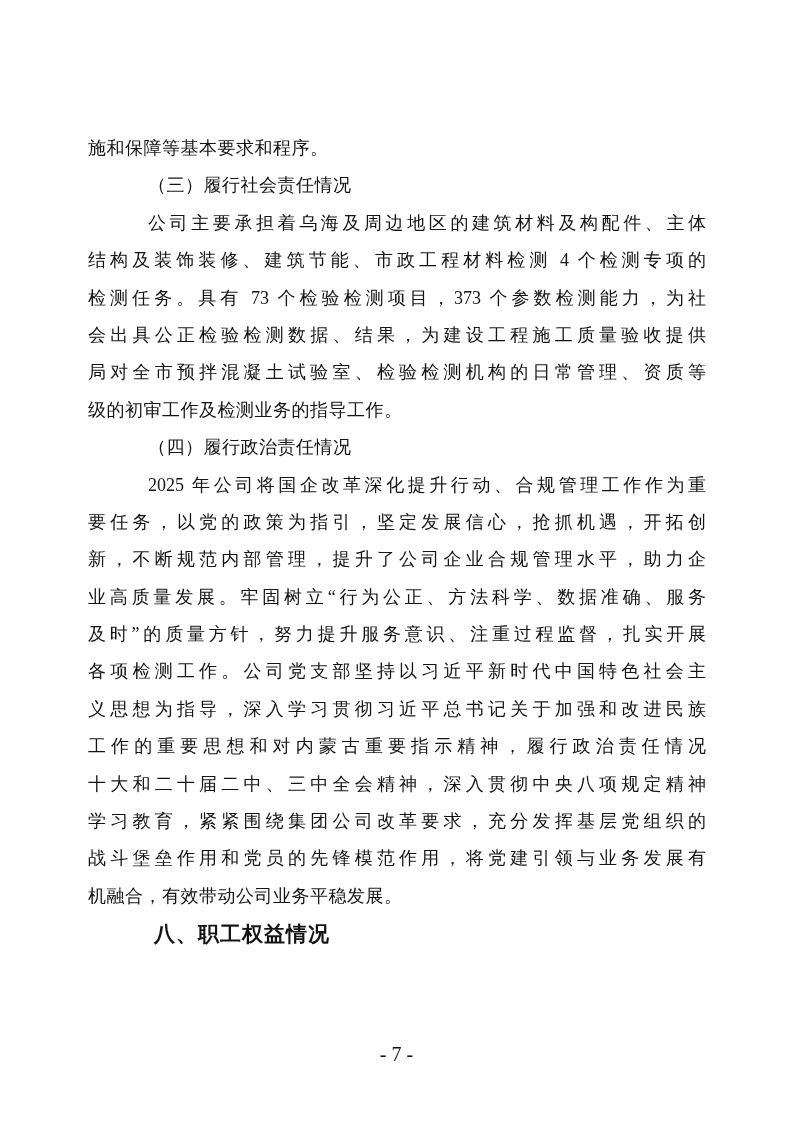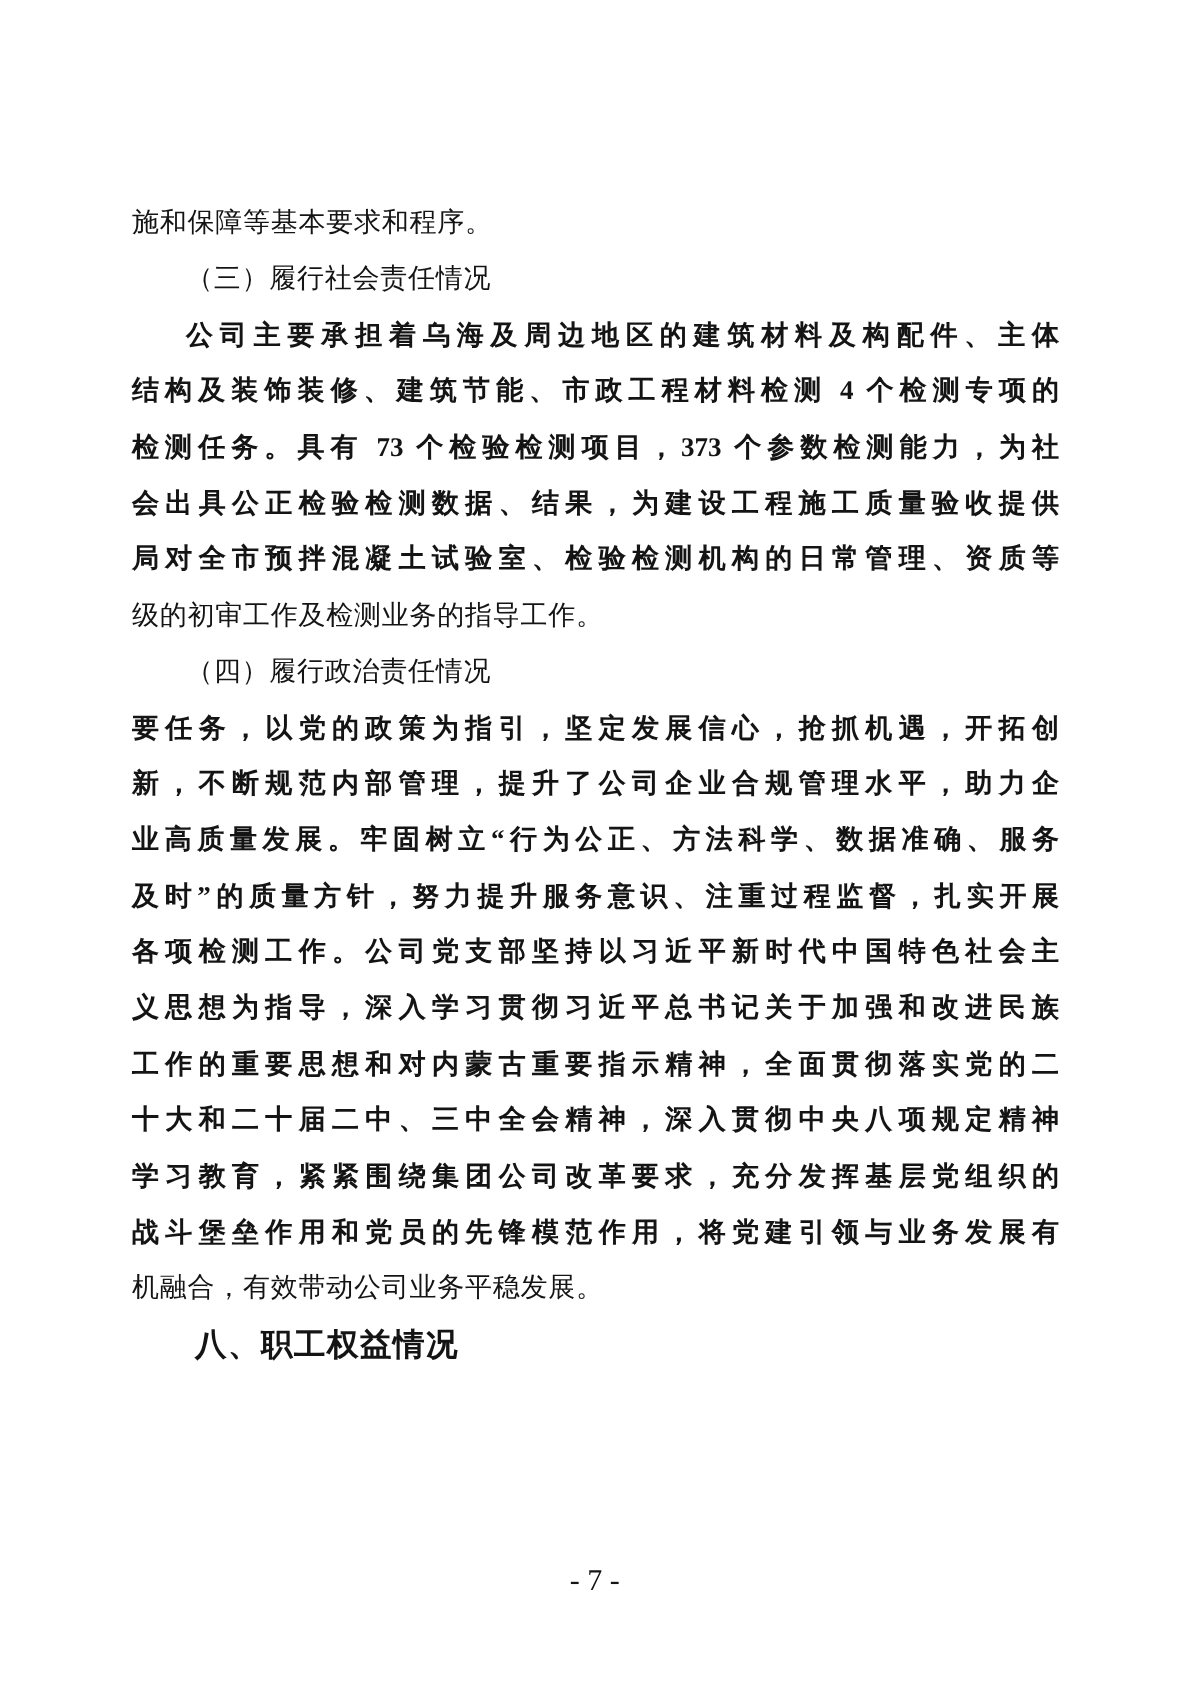--- a/index.html
+++ b/index.html
@@ -29,24 +29,24 @@
     letter-spacing: 0.5px;
     white-space: nowrap;
     text-align: left;
   }
   .line.just {
     white-space: normal;
     text-align: justify;
     text-align-last: justify;
     text-justify: inter-character;
     letter-spacing: 0;
-    font-weight: bold;
   }
   .line.indent {
     text-indent: 2em;
+    margin-left: 24px;
   }
   .line.heading {
     font-family: "Liberation Sans", "DejaVu Sans", sans-serif;
     font-weight: bold;
     font-size: 21px;
     letter-spacing: 1px;
   }
   .footer {
     position: absolute;
     left: 0;
@@ -65,27 +65,28 @@
   <div class="content">
       <div class="line">施和保障等基本要求和程序。</div>
       <div class="line indent">（三）履行社会责任情况</div>
       <div class="line indent just">公司主要承担着乌海及周边地区的建筑材料及构配件、主体</div>
       <div class="line just">结构及装饰装修、建筑节能、市政工程材料检测 4 个检测专项的</div>
       <div class="line just">检测任务。具有 73 个检验检测项目，373 个参数检测能力，为社</div>
       <div class="line just">会出具公正检验检测数据、结果，为建设工程施工质量验收提供</div>
       <div class="line just">局对全市预拌混凝土试验室、检验检测机构的日常管理、资质等</div>
       <div class="line">级的初审工作及检测业务的指导工作。</div>
       <div class="line indent">（四）履行政治责任情况</div>
+      <div class="line indent just">2025 年公司将国企改革深化提升行动、合规管理工作作为重</div>
       <div class="line just">要任务，以党的政策为指引，坚定发展信心，抢抓机遇，开拓创</div>
       <div class="line just">新，不断规范内部管理，提升了公司企业合规管理水平，助力企</div>
       <div class="line just">业高质量发展。牢固树立“行为公正、方法科学、数据准确、服务</div>
       <div class="line just">及时”的质量方针，努力提升服务意识、注重过程监督，扎实开展</div>
       <div class="line just">各项检测工作。公司党支部坚持以习近平新时代中国特色社会主</div>
       <div class="line just">义思想为指导，深入学习贯彻习近平总书记关于加强和改进民族</div>
-      <div class="line just">工作的重要思想和对内蒙古重要指示精神，全面贯彻落实党的二</div>
+      <div class="line just">工作的重要思想和对内蒙古重要指示精神，履行政治责任情况</div>
       <div class="line just">十大和二十届二中、三中全会精神，深入贯彻中央八项规定精神</div>
       <div class="line just">学习教育，紧紧围绕集团公司改革要求，充分发挥基层党组织的</div>
       <div class="line just">战斗堡垒作用和党员的先锋模范作用，将党建引领与业务发展有</div>
       <div class="line">机融合，有效带动公司业务平稳发展。</div>
       <div class="line indent heading">八、职工权益情况</div>
     </div>
   <div class="footer">
     <span>- 7 -</span>
   </div>
 </div>

